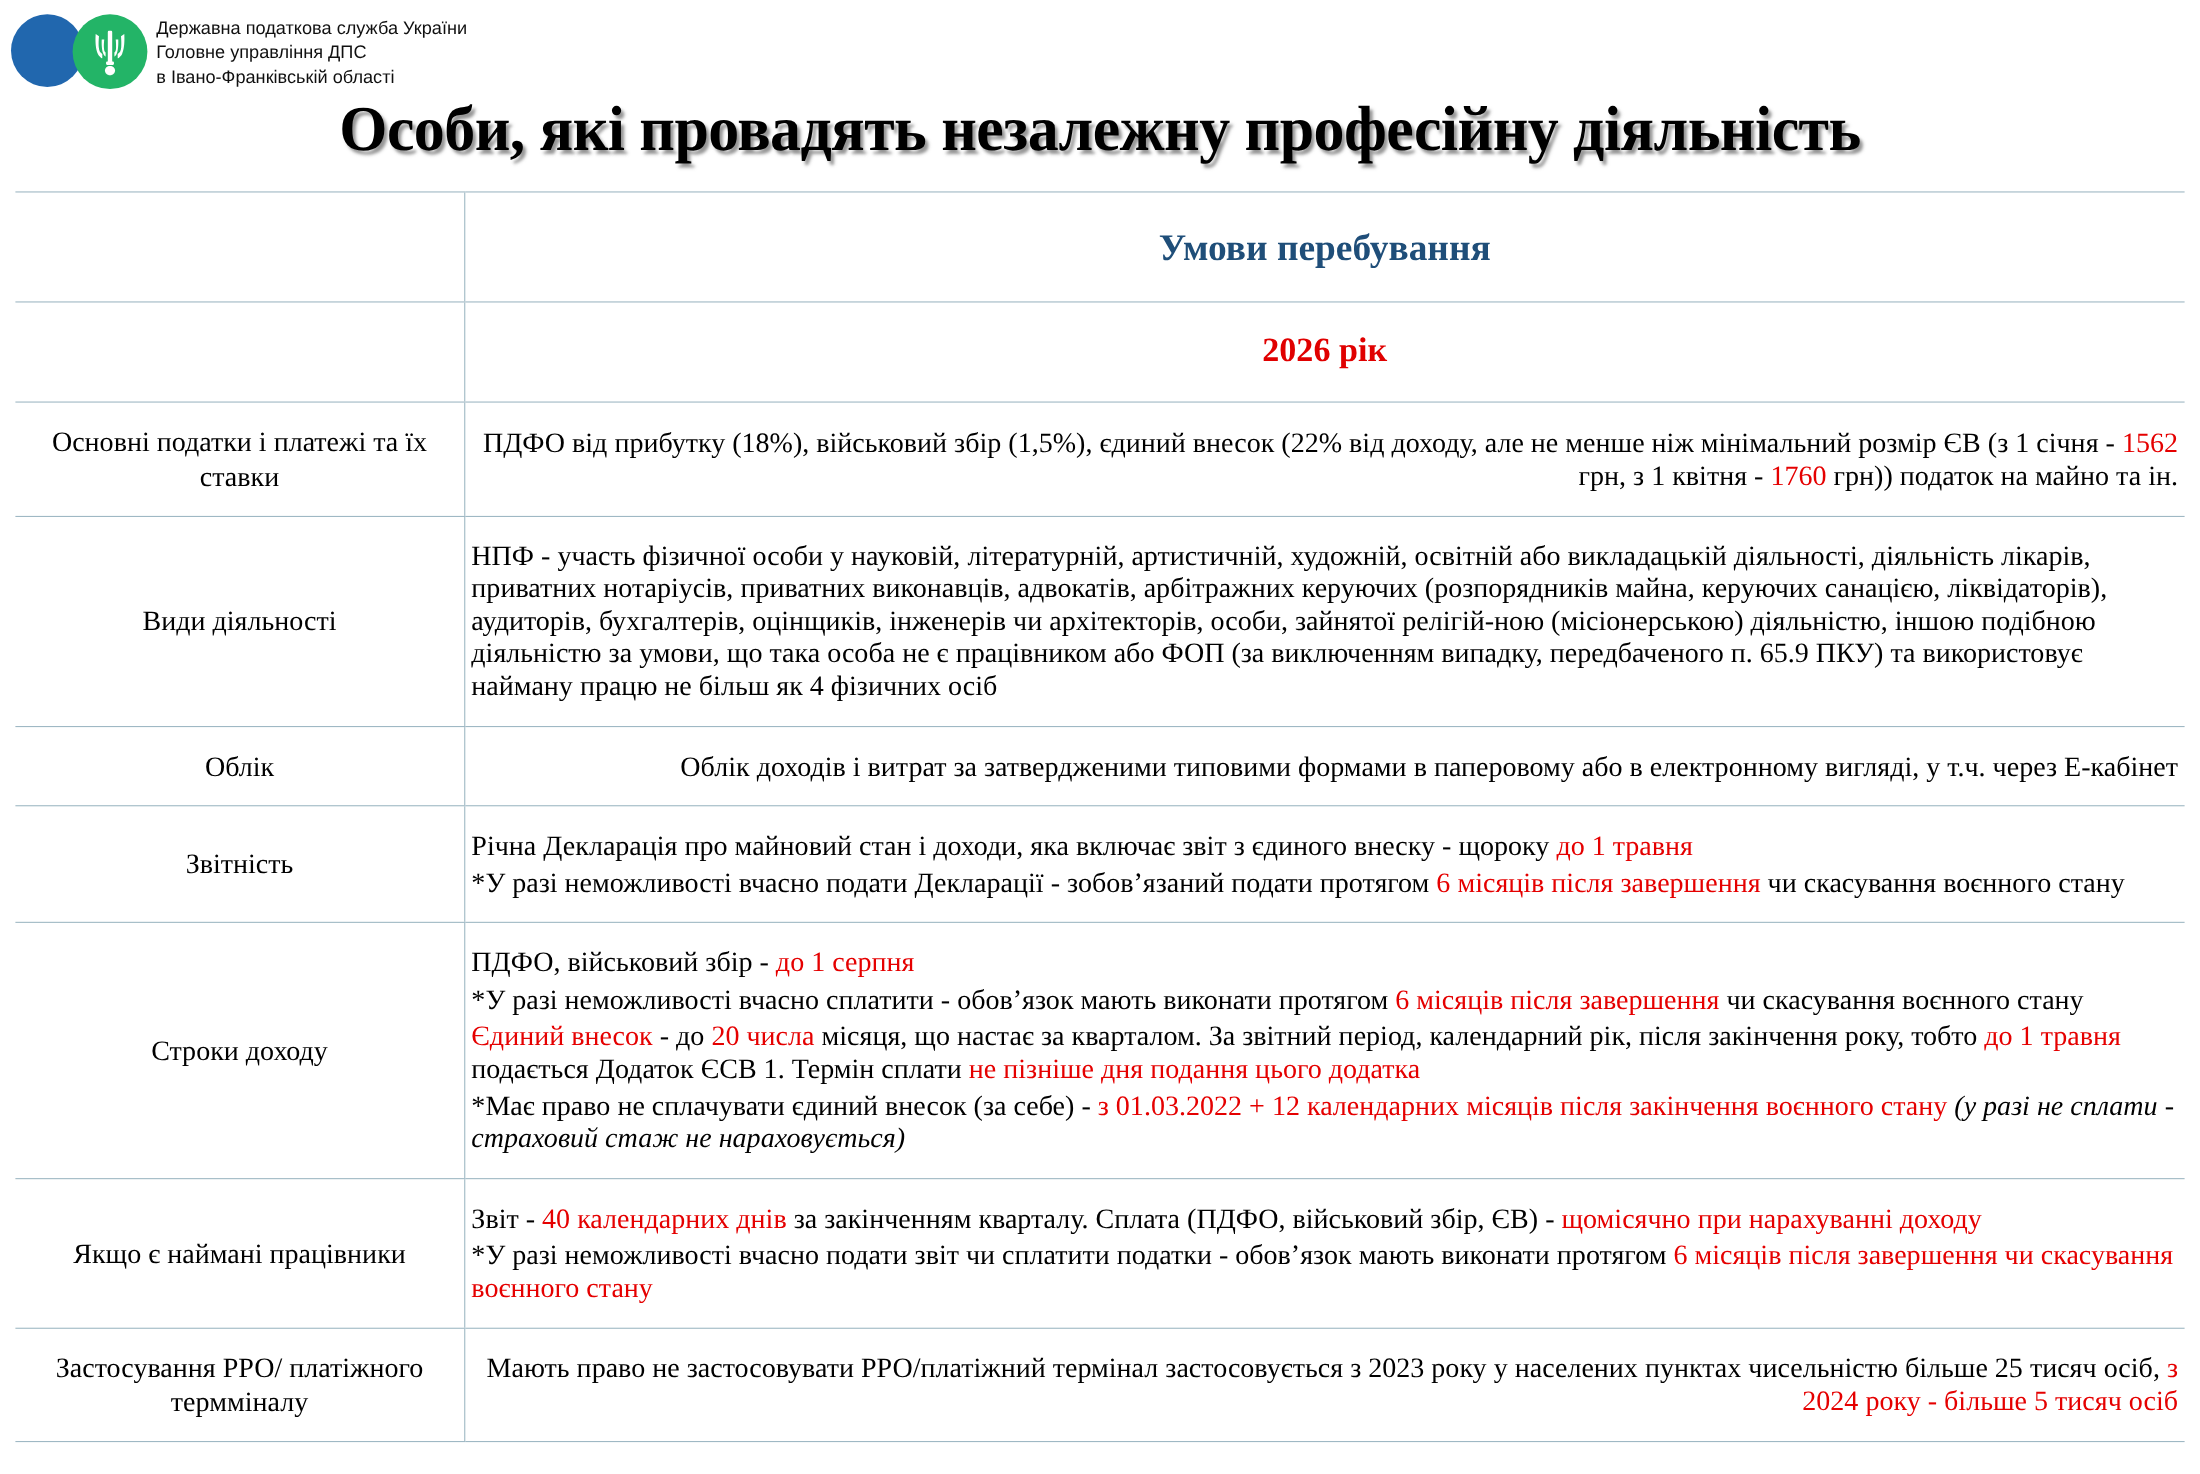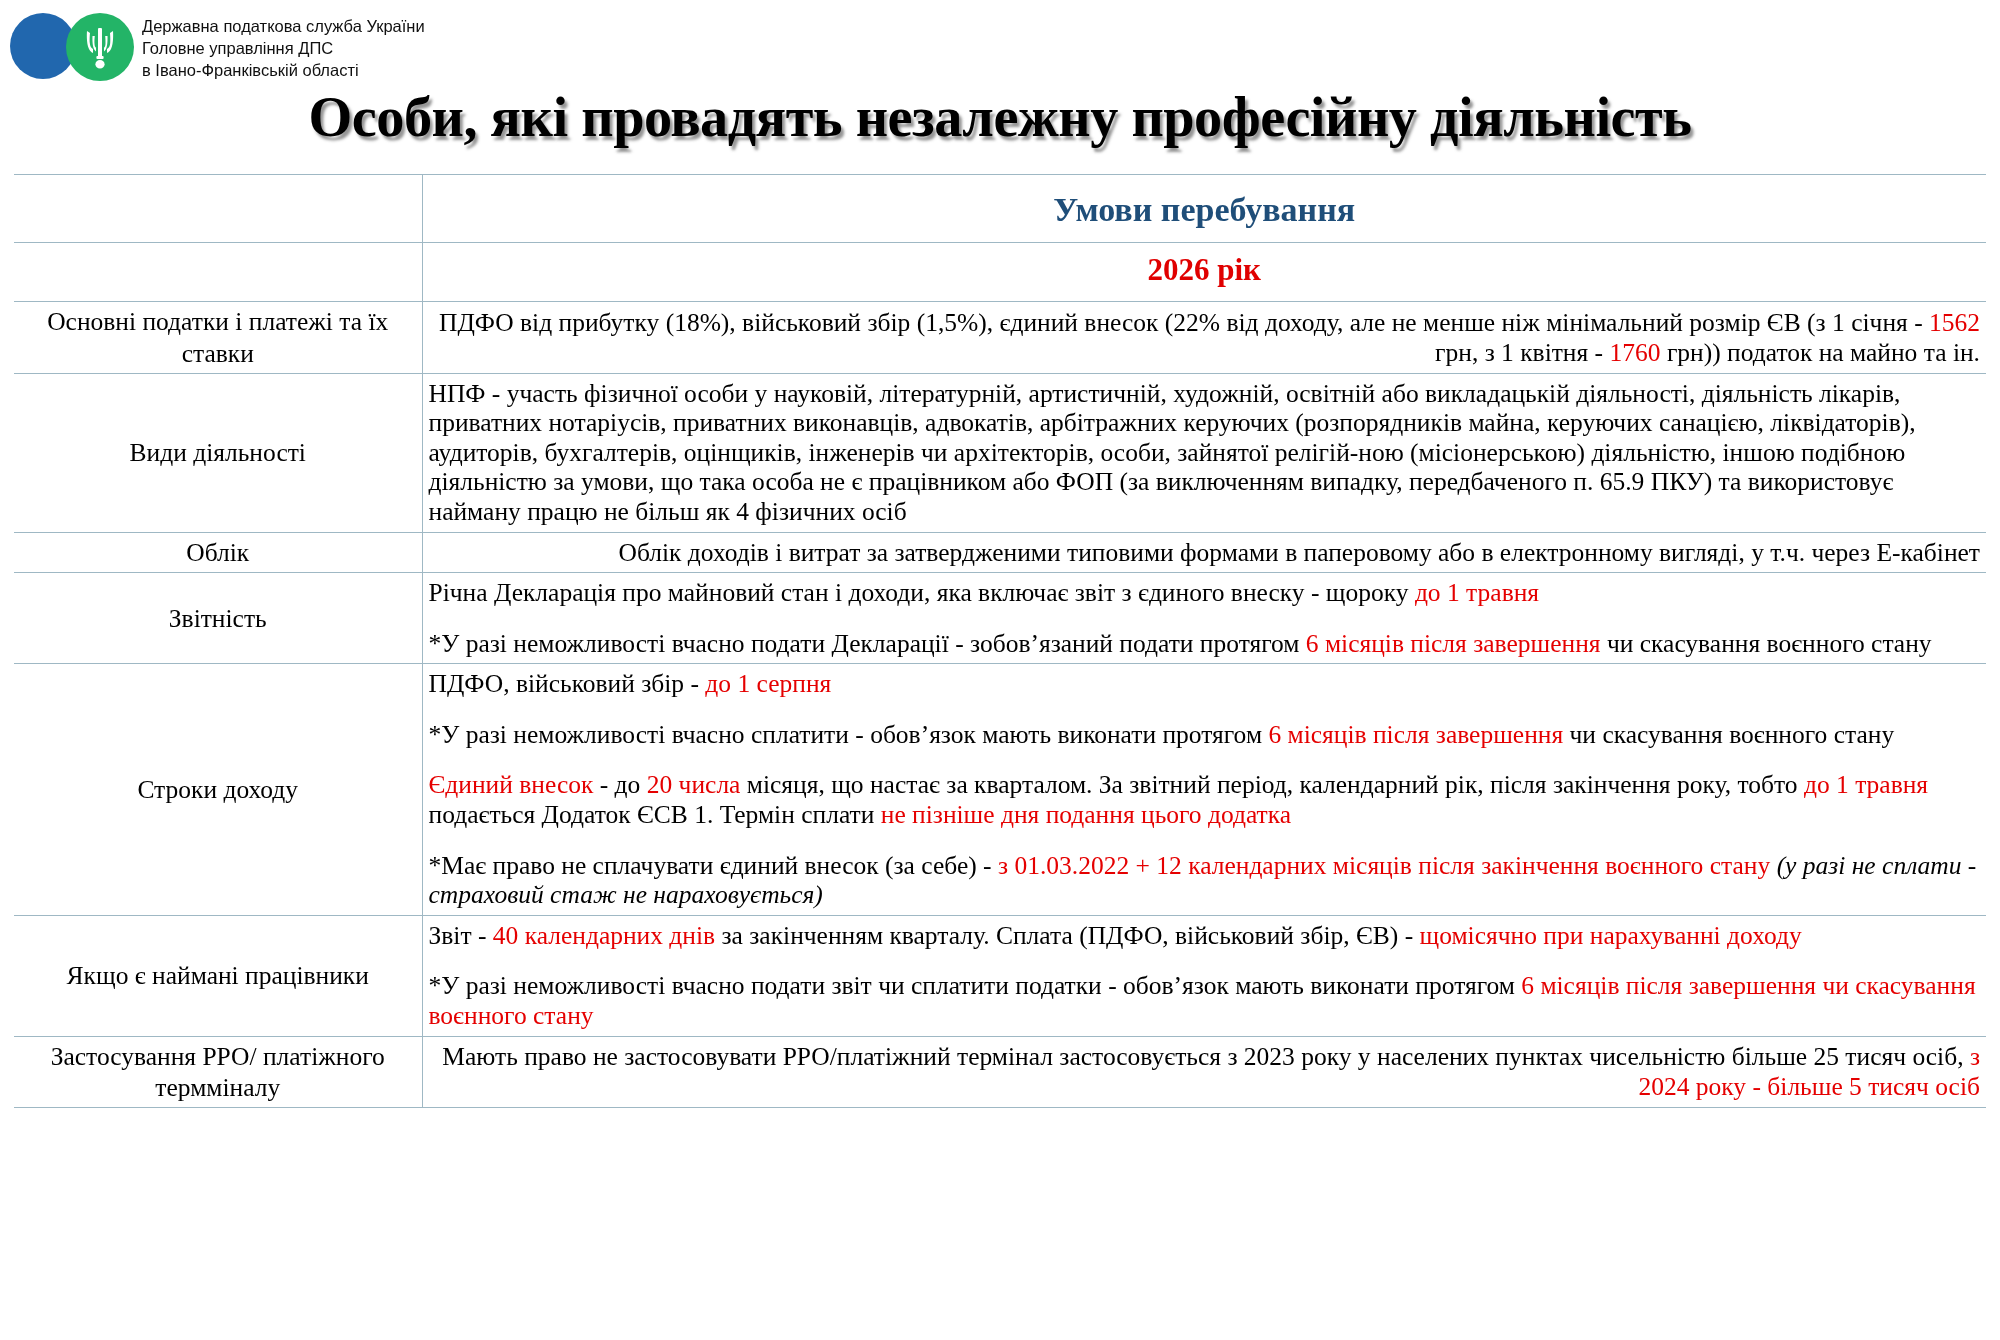--- a/index.html
+++ b/index.html
@@ -89,21 +89,21 @@
     width: 1972px;
     table-layout: fixed;
   }
   table.main col.c-label { width: 408px; }
   table.main col.c-body  { width: 1564px; }
 
   table.main td {
     border-top: 1.6px solid #9fb8c4;
     border-bottom: 1.6px solid #9fb8c4;
     vertical-align: middle;
-    padding: 4px 6px;
+    padding: 20px 6px;
     font-size: 25.5px;
     line-height: 1.22;
   }
   td.label {
     text-align: center;
     font-size: 25.5px;
     padding: 6px 10px;
     border-right: none;
   }
   td.body {
@@ -131,21 +131,21 @@
     line-height: 1.1;
   }
 
   .ctr { text-align: right; }
   .just { text-align: left; }
 
   .red { color: #e50000; }
   .ital { font-style: italic; }
 
   .p { margin: 0; padding: 1px 0; }
-  .p + .p { margin-top: 19px; }
+  .p + .p { margin-top: 2px; }
 
   .tight { line-height: 1.16; }
 </style>
 </head>
 <body>
 
 <div class="hdr">
   <div class="logo-marks">
     <div class="logo-circle-blue"></div>
     <div class="logo-circle-green">

